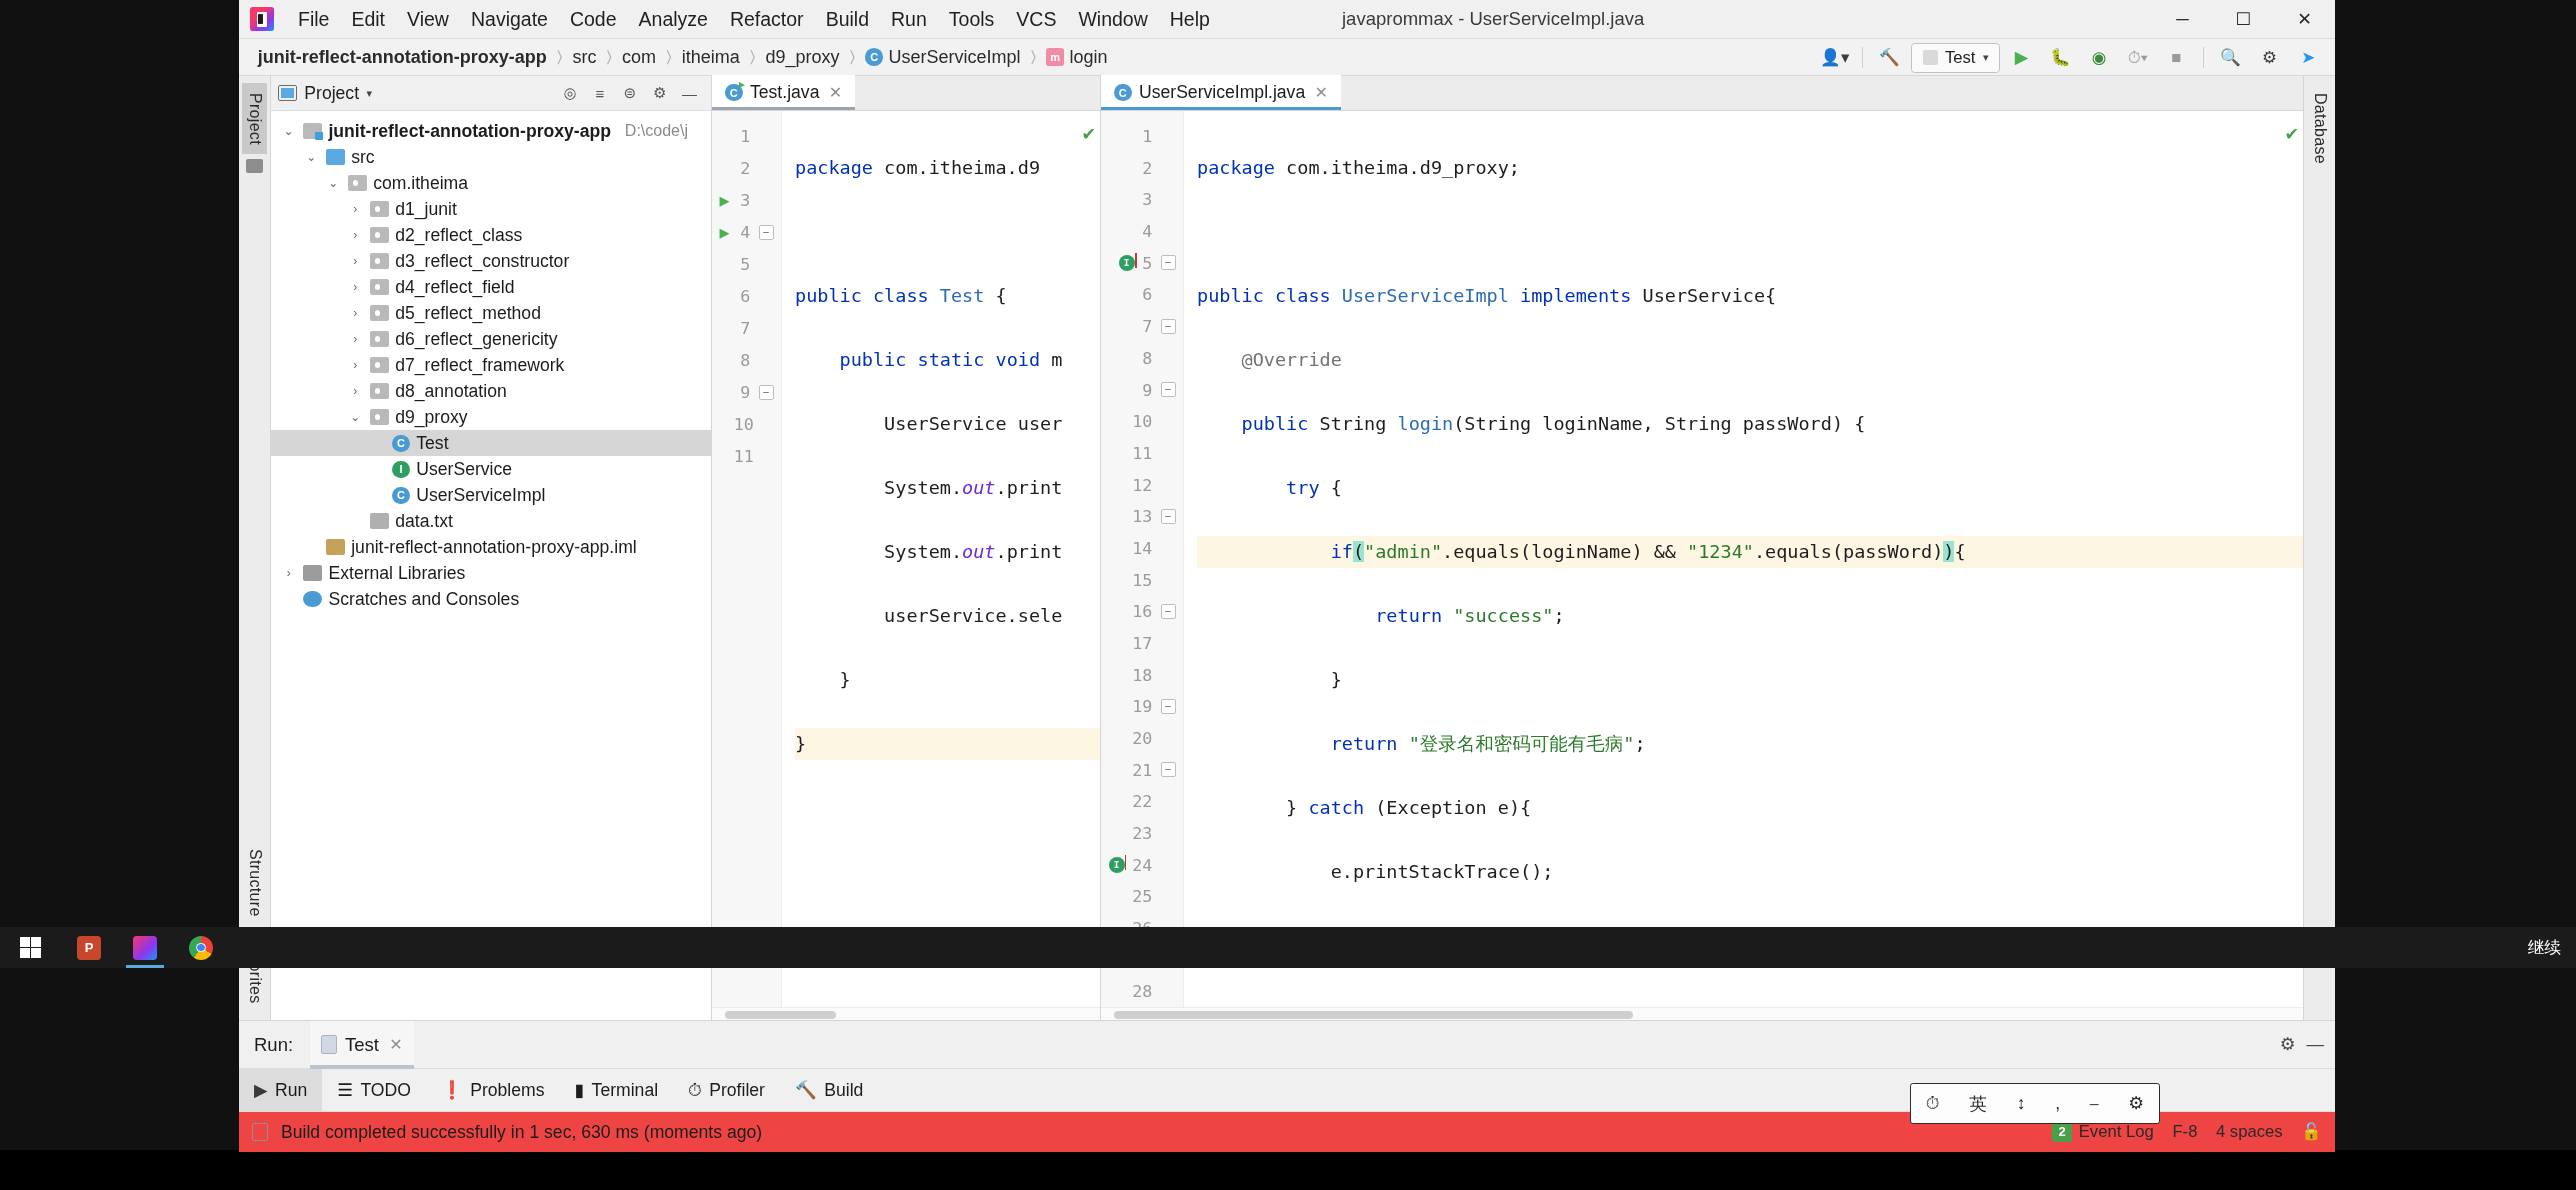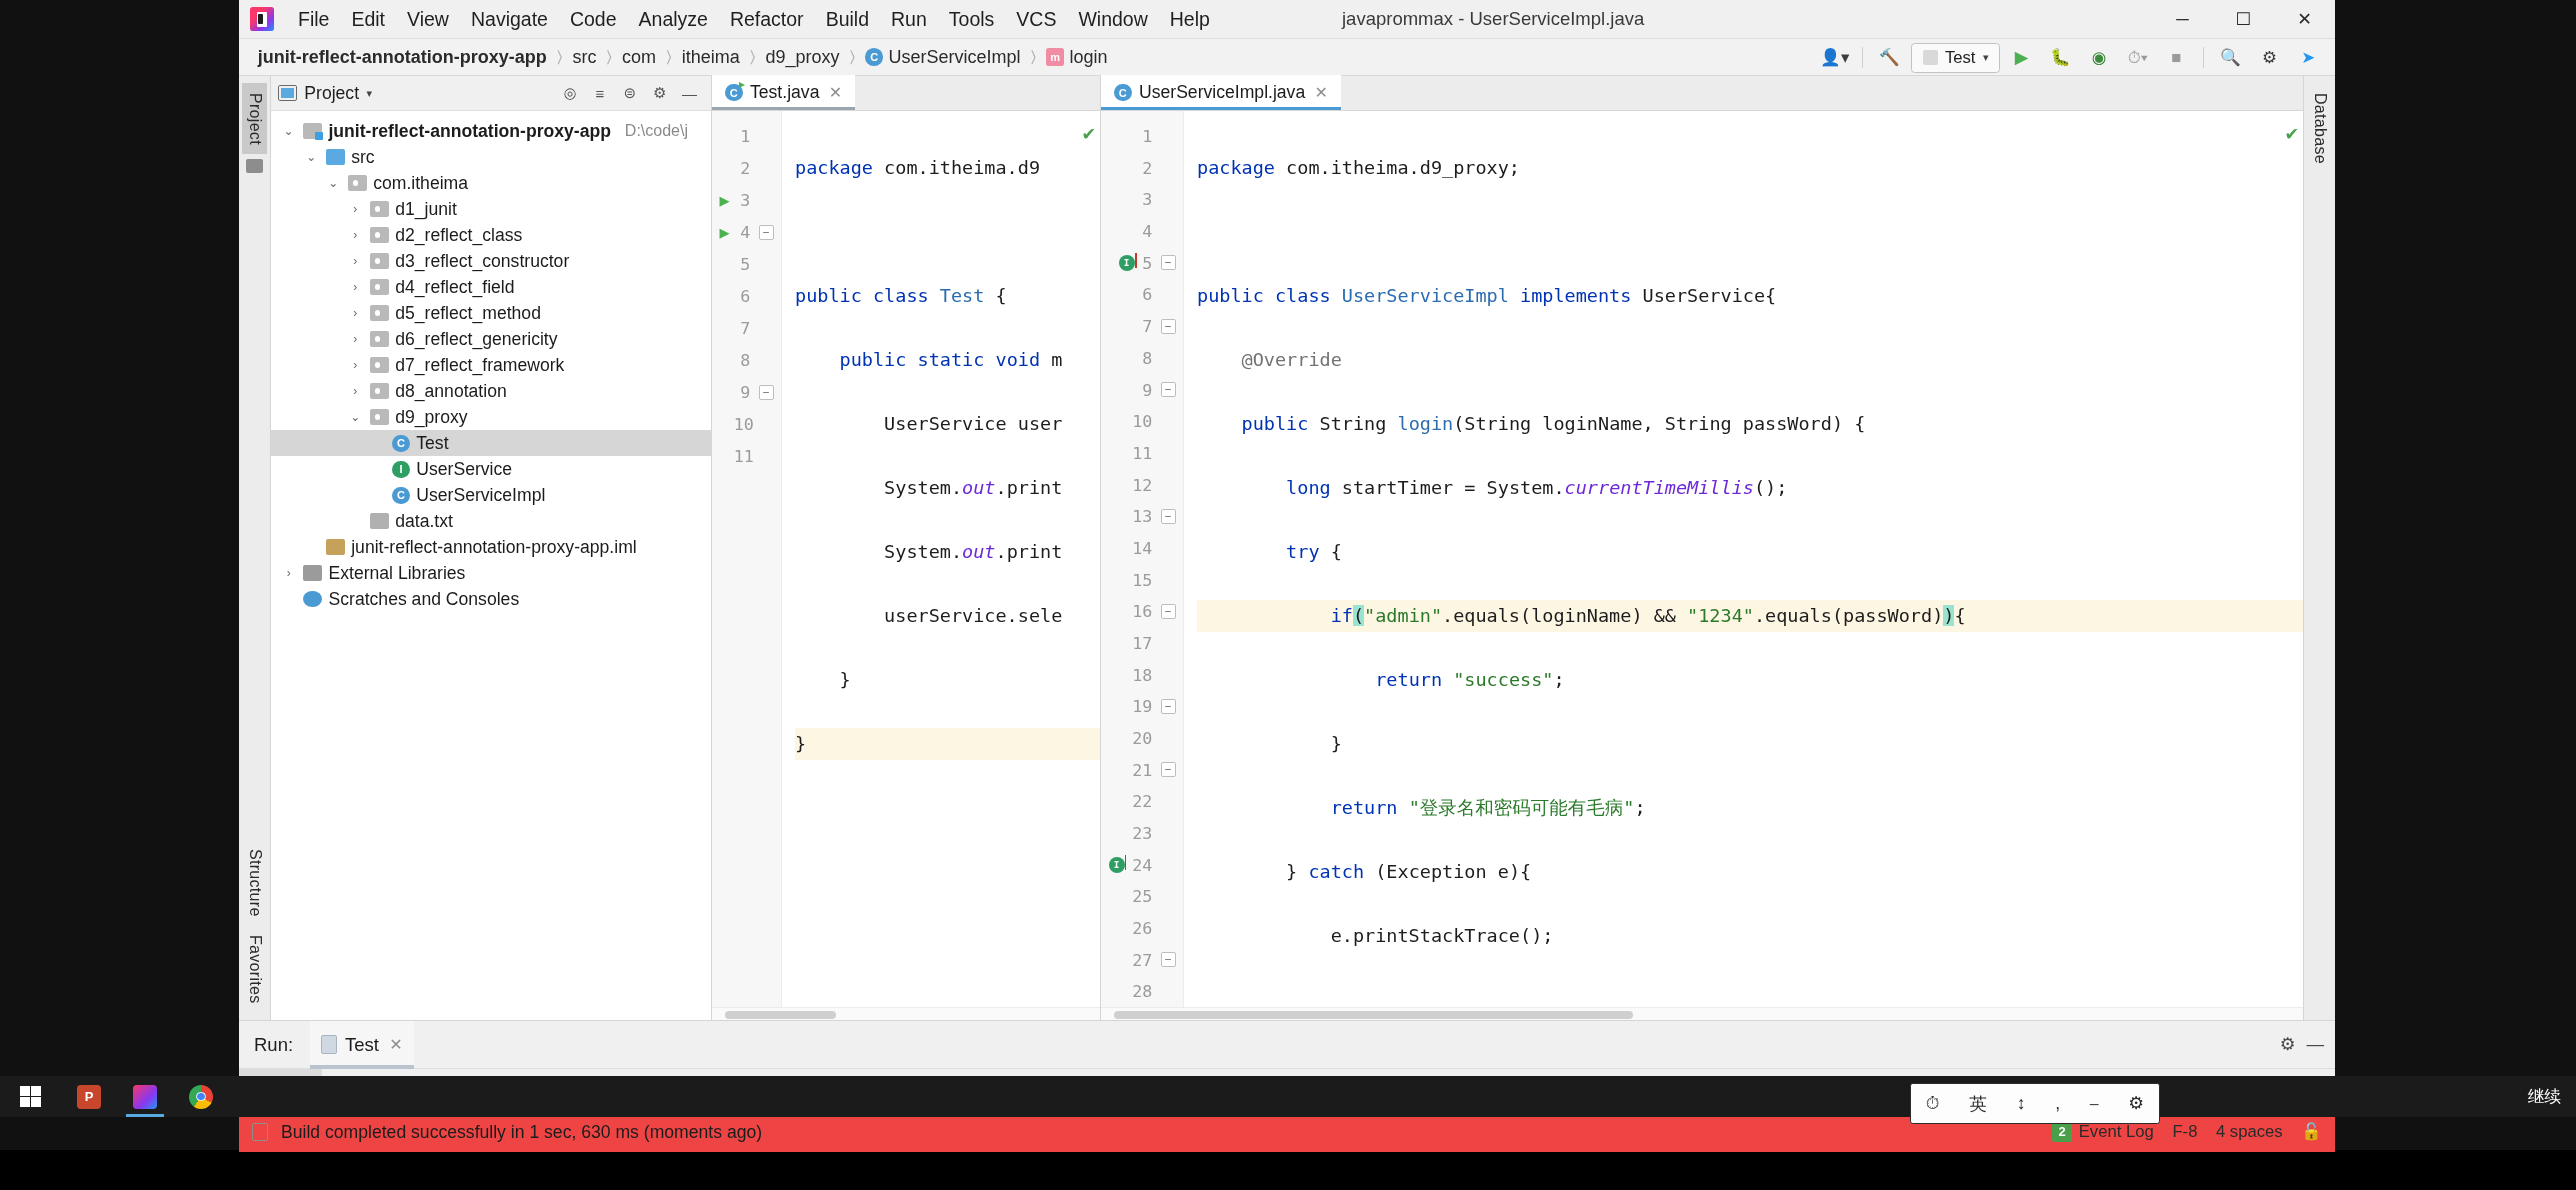--- a/index.html
+++ b/index.html
@@ -2,21 +2,21 @@
 <html style="font-size:15px"><head>
 <meta charset="utf-8">
 <style>
   * { box-sizing: border-box; margin: 0; padding: 0; }
   html, body {
     width: 2576px; height: 1191px;
     overflow: hidden;
     background: #000;
     font-family: "Liberation Sans", sans-serif;
   }
-  .screen { position: relative; width: 2576px; height: 1117px; background: #1a1a1a; }
+  .screen { position: relative; width: 2576px; height: 968px; background: #1a1a1a; }
 
   
   .desktop-left { position: absolute; left: 0; top: 0; width: 241px; height: 1150px; background: #111; }
   .desktop-right { position: absolute; right: 0; top: 0; width: 241px; height: 1150px; background: #111; }
 
   
   .ide {
     position: absolute; left: 239px; top: 0; width: 2096px; height: 1152px;
     background: #f2f2f2; display: flex; flex-direction: column;
   }
@@ -723,21 +723,20 @@
                   <span>28</span>
                   <span class="gm"></span>
                 </div>
               </div>
             <div class="code">
 <div class="cl"><span class="kw">package</span> com.itheima.d9_proxy;</div>
 <div class="cl"></div>
 <div class="cl"><span class="kw">public class</span> <span class="fn">UserServiceImpl</span> <span class="kw">implements</span> UserService{</div>
 <div class="cl">    <span class="ann">@Override</span></div>
 <div class="cl">    <span class="kw">public</span> String <span class="fn">login</span>(String loginName, String passWord) {</div>
-<div class="cl">        <span class="kw">long</span> startTimer = System.<span class="it">currentTimeMillis</span>();</div>
 <div class="cl">        <span class="kw">try</span> {</div>
 <div class="cl hl">            <span class="kw">if</span><span class="selbr">(</span><span class="str">"admin"</span>.equals(loginName) &amp;&amp; <span class="str">"1234"</span>.equals(passWord)<span class="selbr">)</span>{</div>
 <div class="cl">                <span class="kw">return</span> <span class="str">"success"</span>;</div>
 <div class="cl">            }</div>
 <div class="cl">            <span class="kw">return</span> <span class="str">"登录名和密码可能有毛病"</span>;</div>
 <div class="cl">        } <span class="kw">catch</span> (Exception e){</div>
 <div class="cl">            e.printStackTrace();</div>
 
 
 

